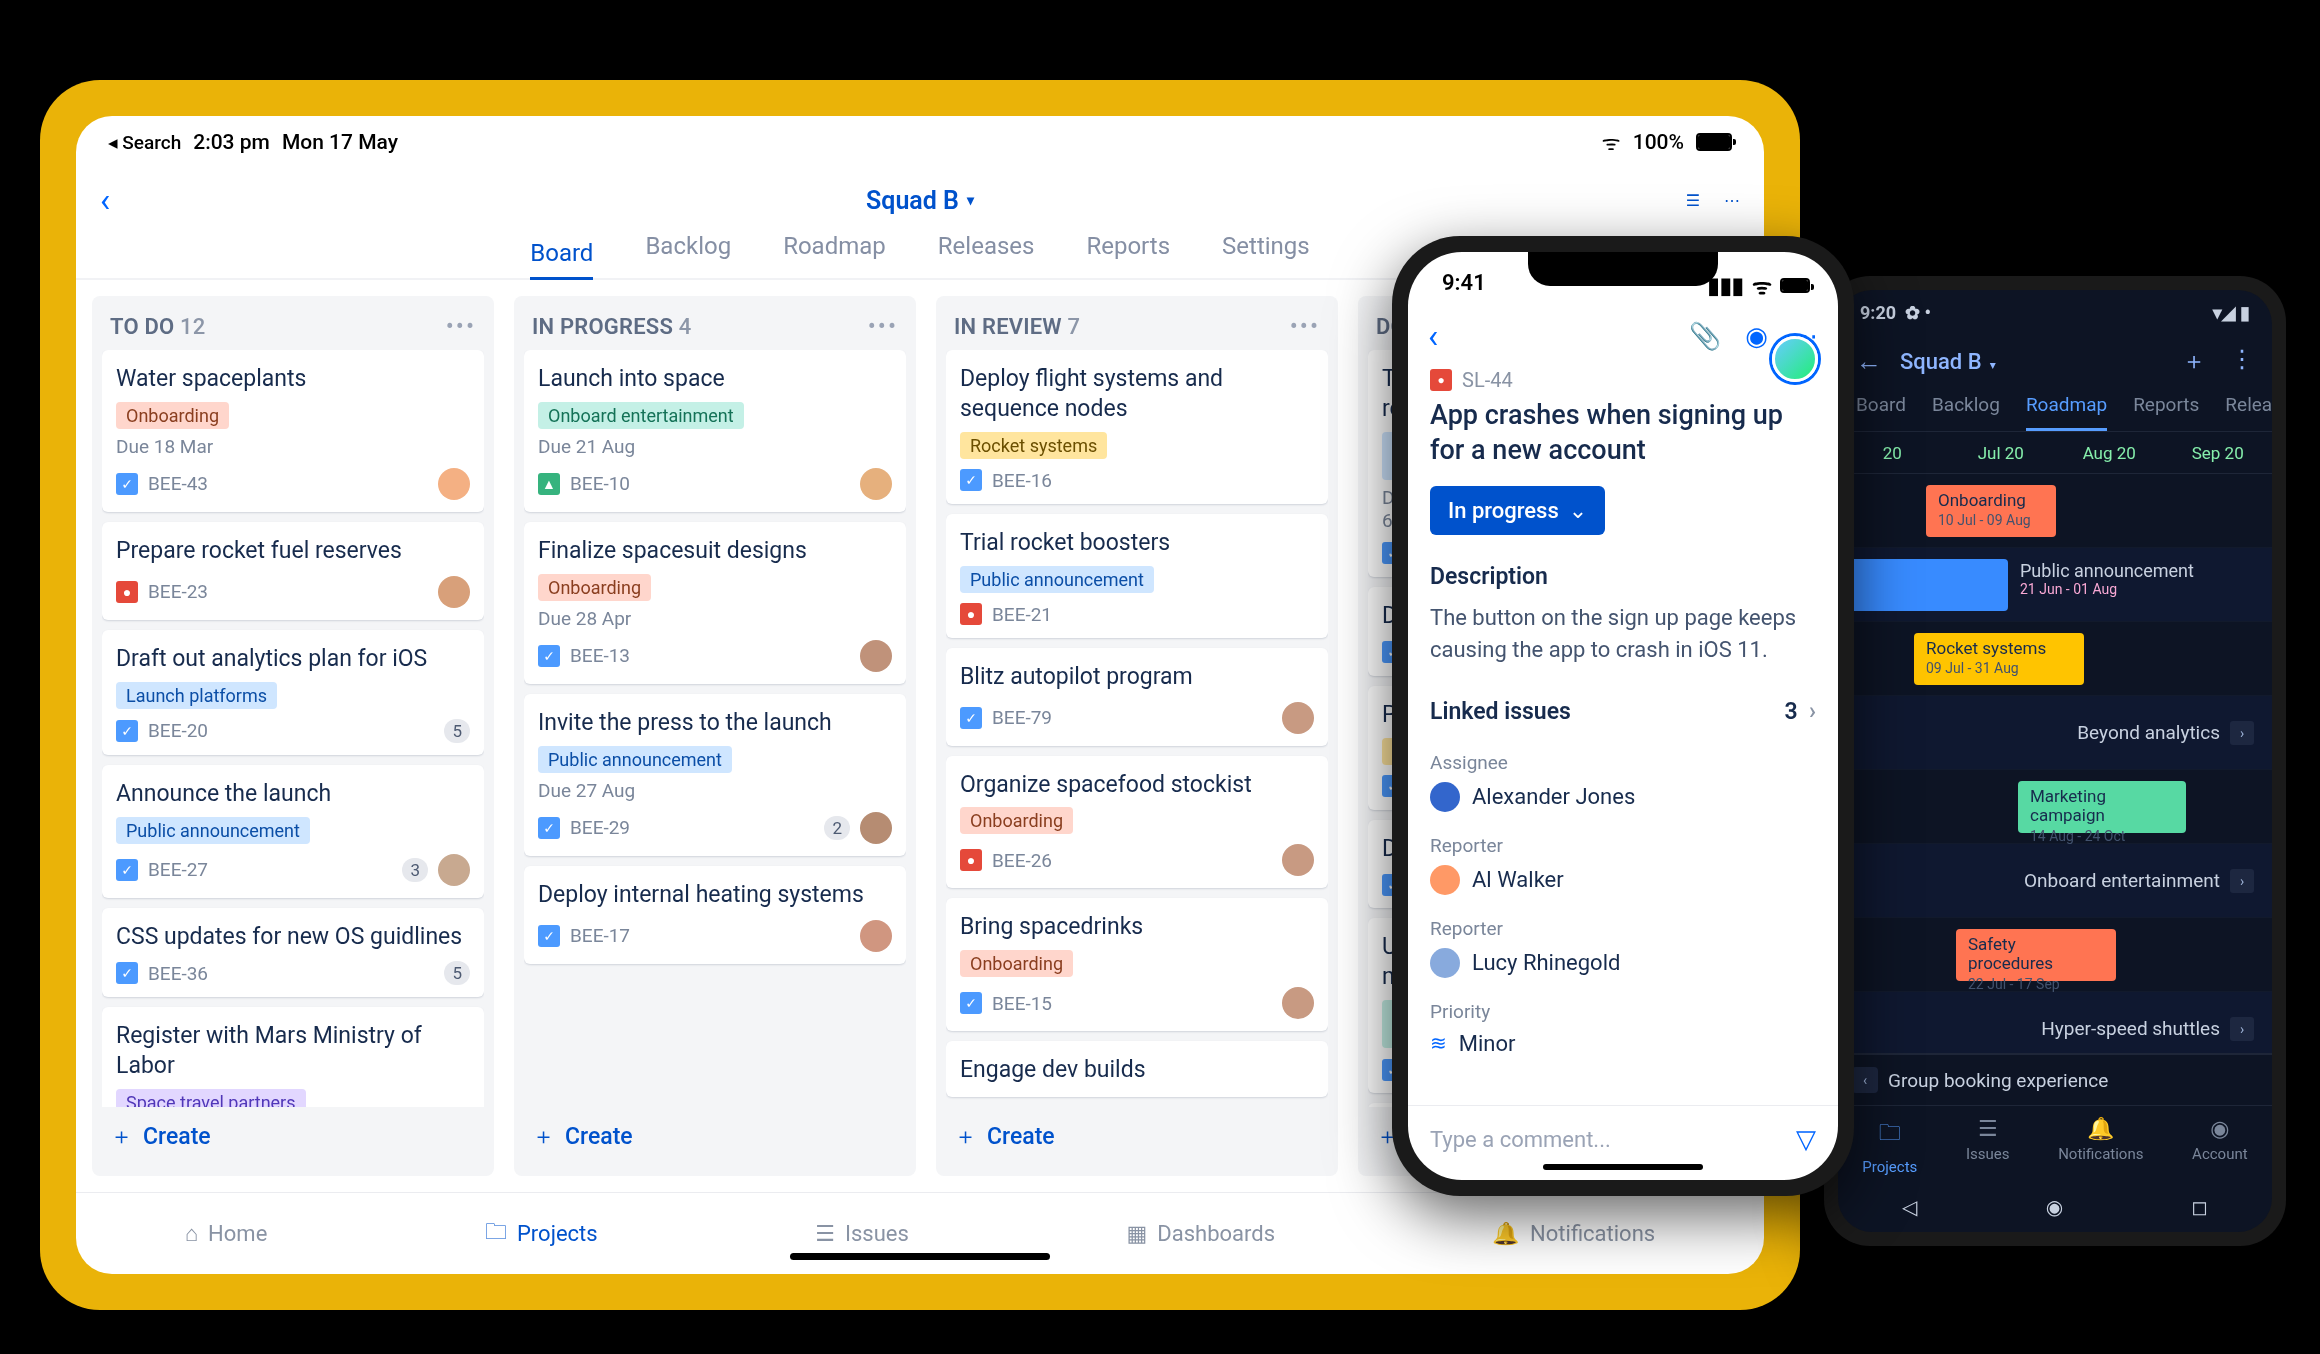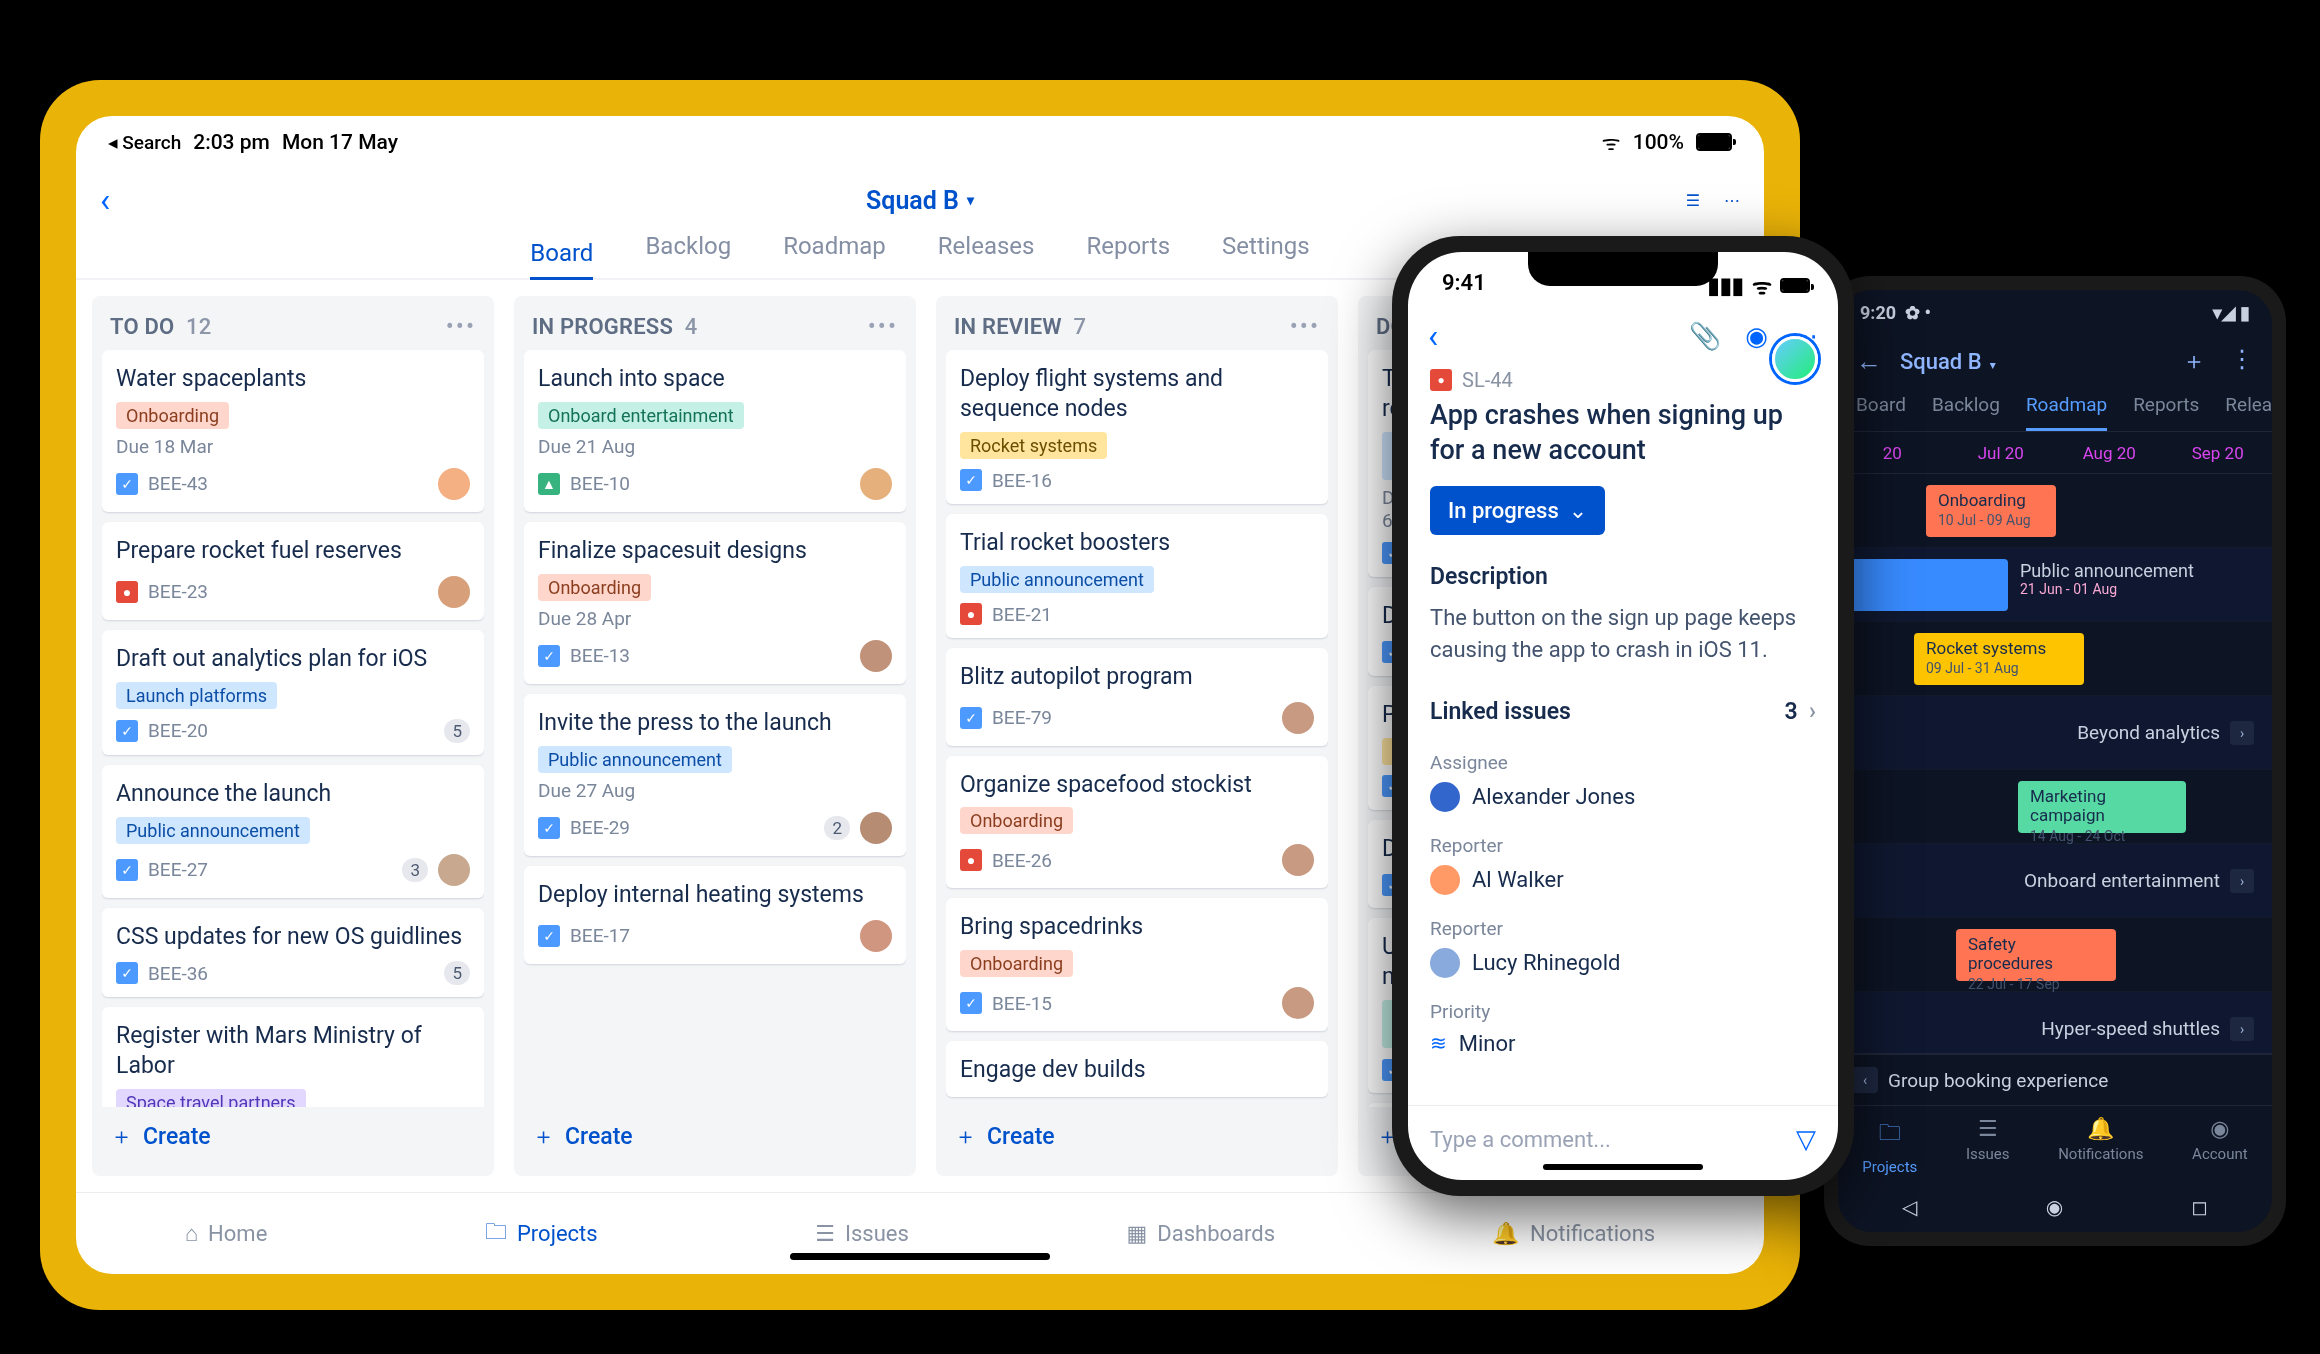--- a/index.html
+++ b/index.html
@@ -26,21 +26,21 @@
 .hdr-r{margin-left:auto;display:flex;gap:24px;color:var(--blue);}
 
 .nav-tabs{display:flex;gap:52px;justify-content:center;border-bottom:2px solid #f1f2f5;height:48px;align-items:flex-end;padding-bottom:8px;position:relative;}
 .nav-tabs span{color:#858fa4;font-size:24px;cursor:pointer;padding-bottom:10px;}
 .nav-tabs span.act{color:var(--blue);border-bottom:3px solid var(--blue);margin-bottom:-10px;}
 
 .board{flex:1;display:flex;gap:20px;padding:16px;overflow:hidden;background:#fff;}
 .col{width:402px;flex:0 0 402px;background:var(--bg);border-radius:8px;display:flex;flex-direction:column;padding:10px;}
 .col-hdr{display:flex;align-items:center;justify-content:space-between;padding:6px 8px 10px 8px;}
 .col-hdr .t{font-weight:600;font-size:22px;color:#5e6c84;text-transform:uppercase;letter-spacing:.2px;}
-.col-hdr .t b{color:#8c96a8;font-weight:500;margin-left:6px;}
+.col-hdr .t b{color:#8c96a8;font-weight:500;}
 .more{color:#9aa3b5;font-size:24px;letter-spacing:2px;cursor:pointer;}
 
 .cards{flex:1;overflow:hidden;display:flex;flex-direction:column;gap:10px;}
 .card{background:#fff;border-radius:6px;padding:14px 14px 12px 14px;box-shadow:0 1px 2px rgba(9,30,66,.15);cursor:pointer;}
 .card .ttl{color:var(--text);font-size:23px;line-height:1.3;}
 .label{display:inline-block;font-size:18px;padding:3px 10px;border-radius:4px;margin-top:8px;}
 .due{color:#7a869a;font-size:19px;margin-top:6px;}
 .card .ft{display:flex;justify-content:space-between;align-items:center;margin-top:10px;}
 .key{display:flex;align-items:center;gap:10px;color:#7a869a;font-size:19px;}
 .key .ic{width:22px;height:22px;border-radius:3px;display:inline-flex;align-items:center;justify-content:center;color:#fff;font-size:14px;}
@@ -102,21 +102,21 @@
 .and-hdr .tri{font-size:12px;margin-left:8px;}
 .and-hdr .r{margin-left:auto;display:flex;gap:24px;color:#8fb6ff;} 
 .and-hdr .r span{font-size:24px;cursor:pointer;}
 
 .and-tabs{display:flex;gap:26px;padding:6px 18px 0;border-bottom:1px solid #1e2638;}
 .and-tabs span{color:#7a869a;font-size:19px;padding-bottom:12px;cursor:pointer;}
 .and-tabs span.act{color:#579dff;border-bottom:3px solid #579dff;}
 
 .timeline{flex:1;overflow:hidden;position:relative;}
 .tl-hdr{display:flex;border-bottom:1px solid #1e2638;height:42px;}
-.tl-hdr div{flex:1;font-size:17px;color:#d946ef;display:flex;align-items:center;justify-content:center;}
+.tl-hdr div{flex:1;font-size:17px;color:#86efac;display:flex;align-items:center;justify-content:center;}
 .tl-body{position:relative;}
 .tl-row{height:74px;display:flex;align-items:center;position:relative;border-bottom:1px solid #121a2c;}
 .tl-row.alt{background:#0f1830;}
 .tl-row.title-row{justify-content:flex-end;padding-right:18px;}
 .tl-row .grp{font-size:19px;color:#c8d1e0;margin-right:10px;}
 .tl-row .chev{width:24px;height:24px;border-radius:3px;background:#1d2740;color:#9fb4d8;display:flex;align-items:center;justify-content:center;font-size:14px;}
 .bar{position:absolute;height:52px;border-radius:4px;padding:6px 12px;color:#172b4d;font-size:17px;line-height:1.15;}
 .bar .sub{font-size:14px;color:#42526e;margin-top:2px;}
 .bar.blue{background:#388bff;color:#fff;}
 

